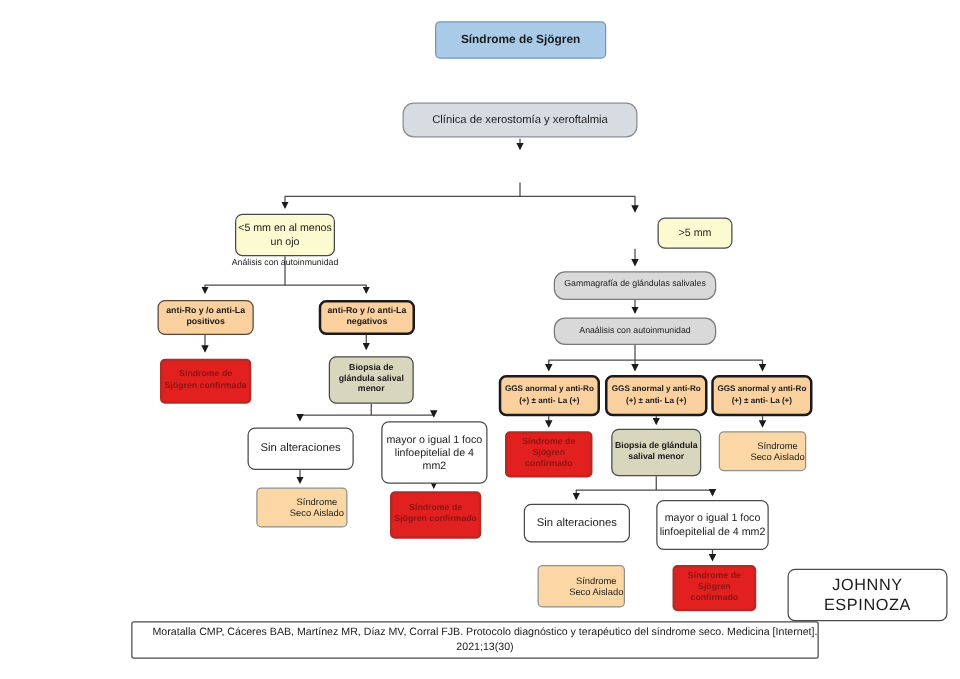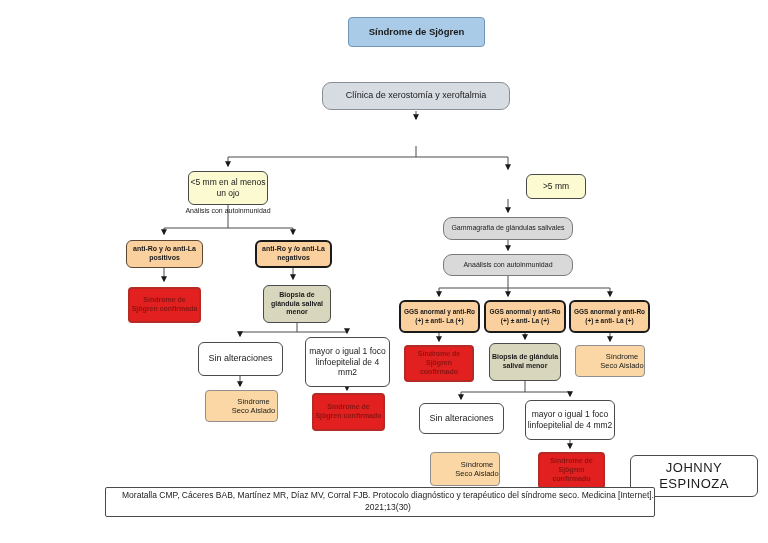--- a/index.html
+++ b/index.html
@@ -44,21 +44,21 @@
   .grayproc{background:#D9D9D9;border:1px solid #7a7a7a;border-radius:9px;font-size:7px;}
   .gamma{left:443px;top:217px;width:130px;height:23px;}
   .analisis2{left:443px;top:254px;width:130px;height:22px;}
   .ggs{width:81px;height:33px;background:#FAD09E;border:2px solid #1a1a1a;
        font-weight:bold;font-size:6.5px;}
   .ggs1{left:399px;top:300px;}
   .ggs2{left:484px;top:300px;width:82px;}
   .ggs3{left:569px;top:300px;}
   .author{left:630px;top:455px;width:128px;height:42px;background:#ffffff;
           border:1.5px solid #4a4a4a;font-size:13px;letter-spacing:0.5px;}
-  .citation{left:105px;top:487px;width:550px;height:30px;background:#ffffff;
+  .citation{left:105px;top:497px;width:550px;height:30px;background:#ffffff;
             border:1px solid #4a4a4a;border-radius:2px;font-size:8.5px;
             flex-direction:column;line-height:1.4;padding-left:16px;}
 </style>
 </head>
 <body>
 
 <div id="canvas">
 
   <svg class="connectors" width="768" height="543">
     <defs>

